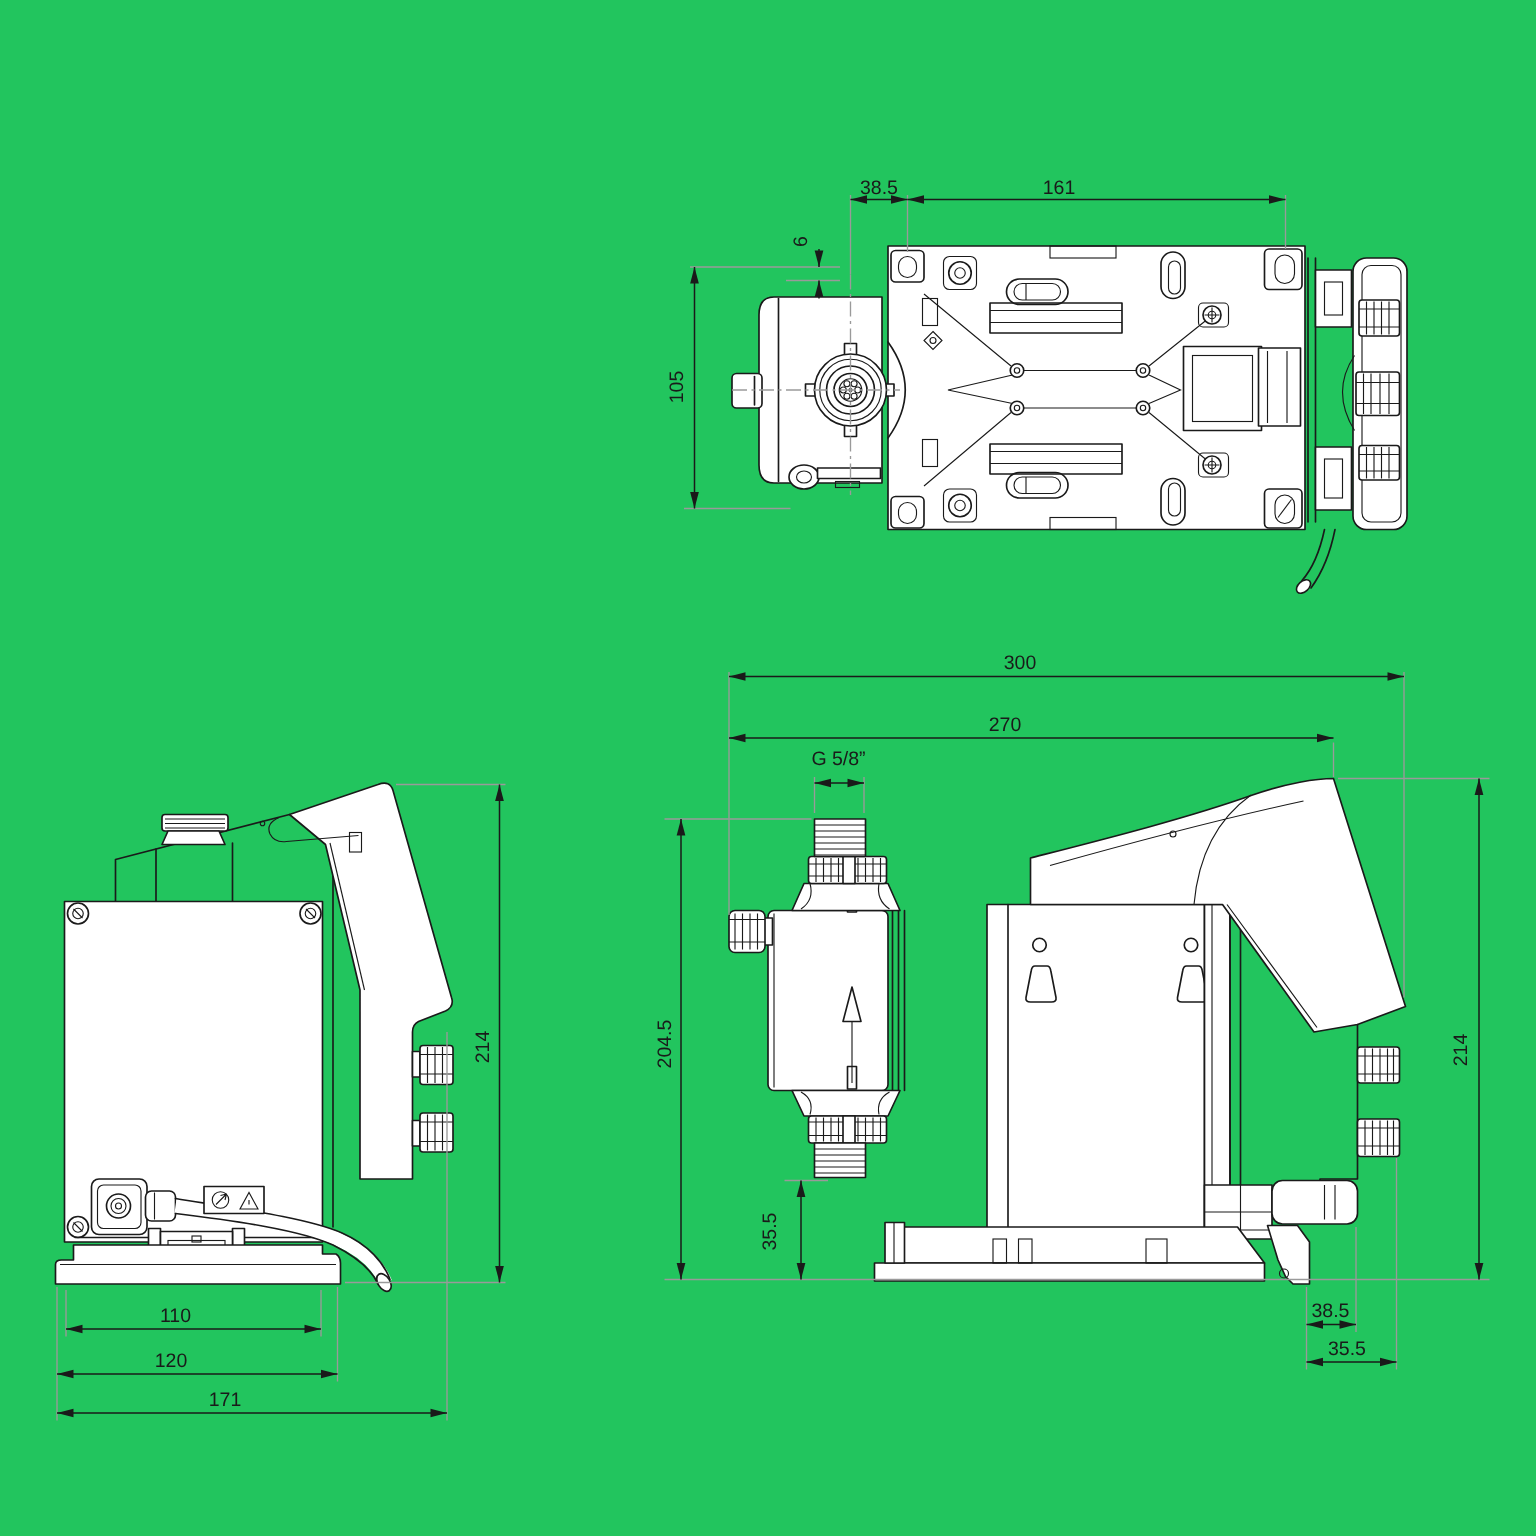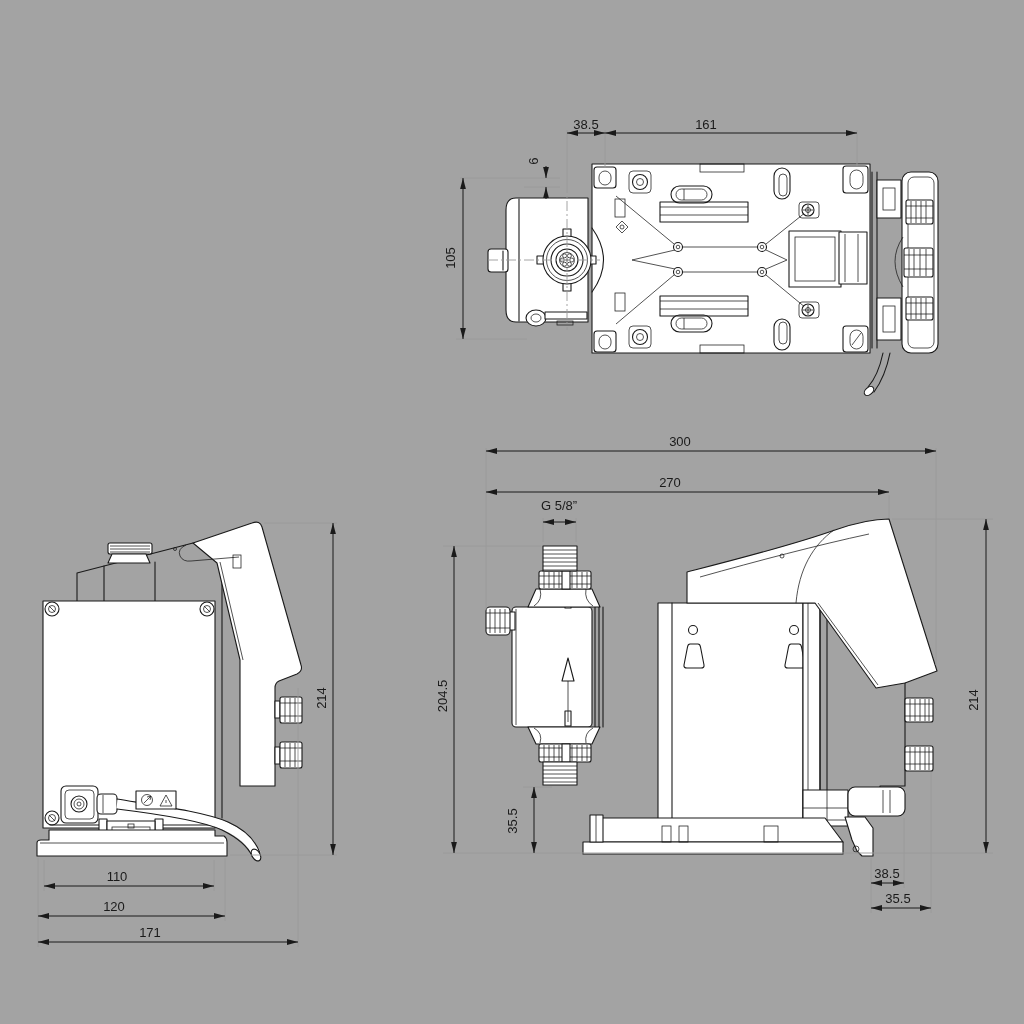--- a/index.html
+++ b/index.html
@@ -1,16 +1,16 @@
 <!DOCTYPE html>
 <html><head>
 <meta charset="utf-8">
 <style>
   html,body{margin:0;padding:0;background:#fff;}
-  .canvas{position:relative;width:1024px;height:1024px;background:#a3a3a3;overflow:hidden;
+  .canvas{position:relative;width:1024px;height:1024px;background:#22c55e;overflow:hidden;
           font-family:"Liberation Sans", sans-serif;}
   svg{display:block}
   
   .g   {stroke:#1a1a1a;stroke-width:1.1;fill:none;stroke-linejoin:round;stroke-linecap:round;}
   .gf  {stroke:#1a1a1a;stroke-width:1.1;fill:#ffffff;stroke-linejoin:round;}
   .thin{stroke:#1a1a1a;stroke-width:0.75;fill:none;}
   
   .ext {stroke:#9a9a9a;stroke-width:0.9;fill:none;}
   .cl  {stroke:#9a9a9a;stroke-width:0.9;fill:none;stroke-dasharray:10 3 2 3;}
   

